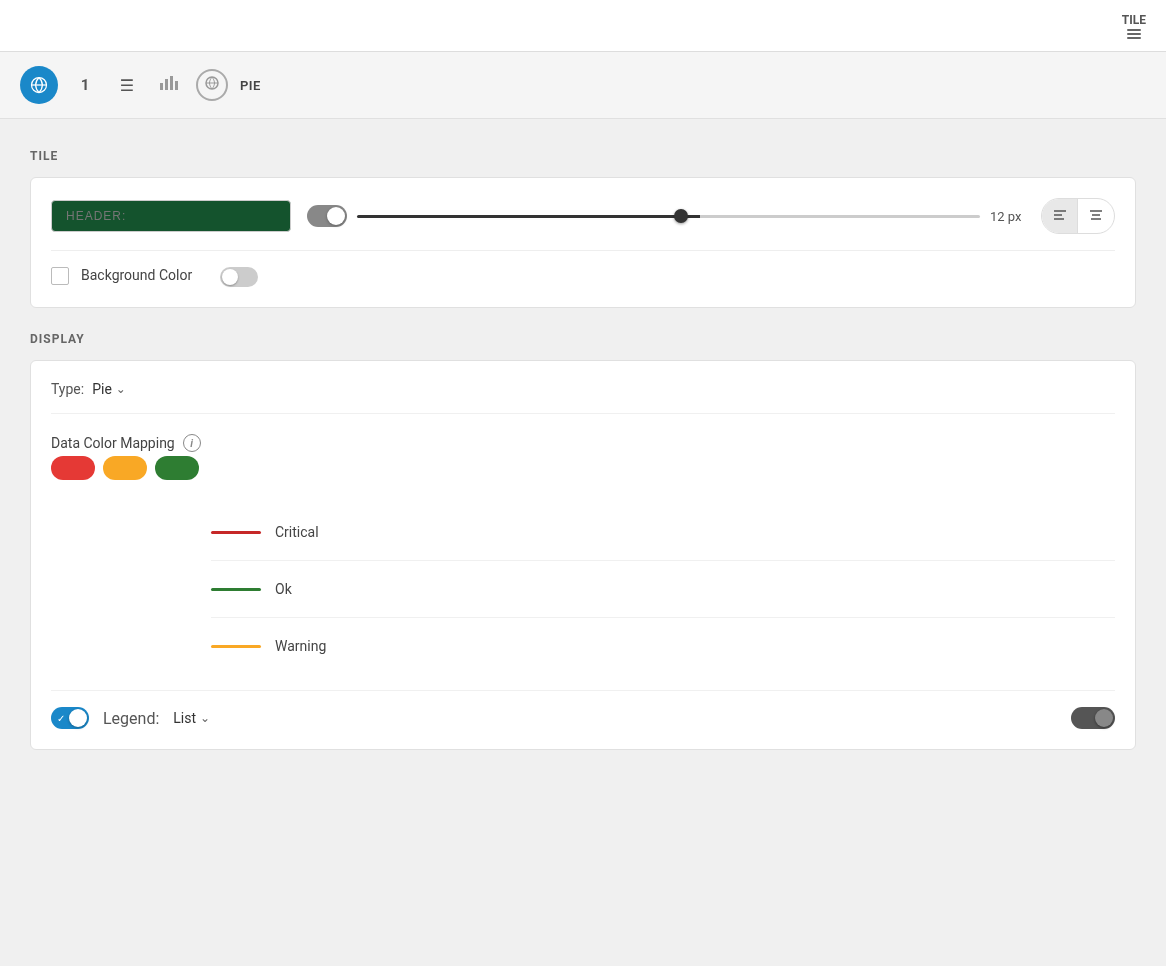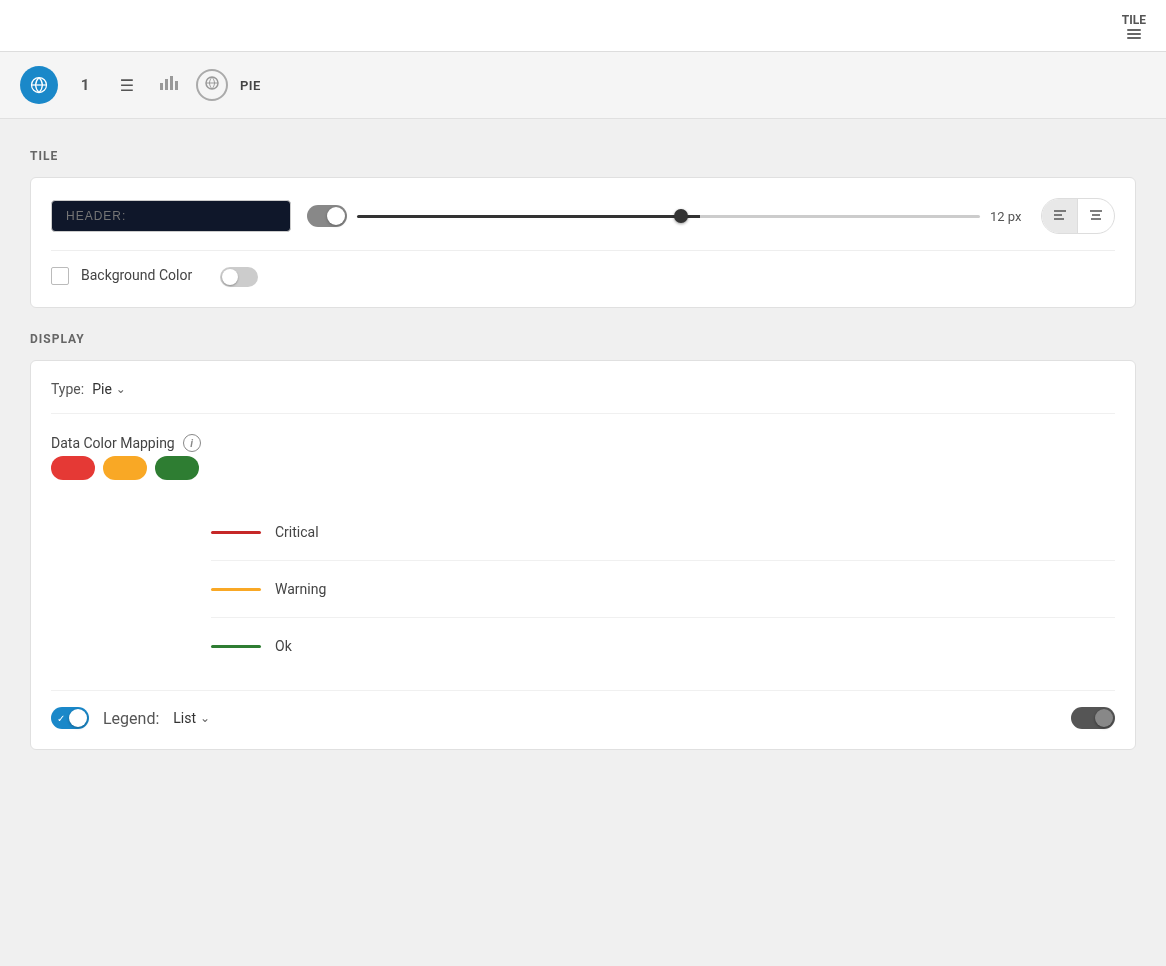--- a/index.html
+++ b/index.html
@@ -155,21 +155,21 @@
     }
     .header-input {
       border: 1px solid #ccc;
       border-radius: 4px;
       padding: 8px 14px;
       font-size: 12px;
       color: #aaa;
       letter-spacing: 1px;
       width: 240px;
       outline: none;
-      background: #0f172a;
+      background: #14532d;
     }
     .slider-row {
       display: flex;
       align-items: center;
       gap: 10px;
       flex: 1;
     }
     .toggle-switch {
       width: 40px;
       height: 22px;
@@ -571,26 +571,26 @@
       <div class="swatch swatch-yellow"></div>
       <div class="swatch swatch-green"></div>
     </div>
 
     <div class="legend-items">
       <div class="legend-item">
         <div class="legend-line legend-line-red"></div>
         <span class="legend-text">Critical</span>
       </div>
       <div class="legend-item">
+        <div class="legend-line legend-line-green"></div>
+        <span class="legend-text">Ok</span>
+      </div>
+      <div class="legend-item">
         <div class="legend-line legend-line-yellow"></div>
         <span class="legend-text">Warning</span>
-      </div>
-      <div class="legend-item">
-        <div class="legend-line legend-line-green"></div>
-        <span class="legend-text">Ok</span>
       </div>
     </div>
 
     <div class="legend-bottom-row">
       <div class="legend-toggle">
         <span class="checkmark">✓</span>
         <div class="knob"></div>
       </div>
       <span class="legend-label">Legend:</span>
       <div class="legend-select">

